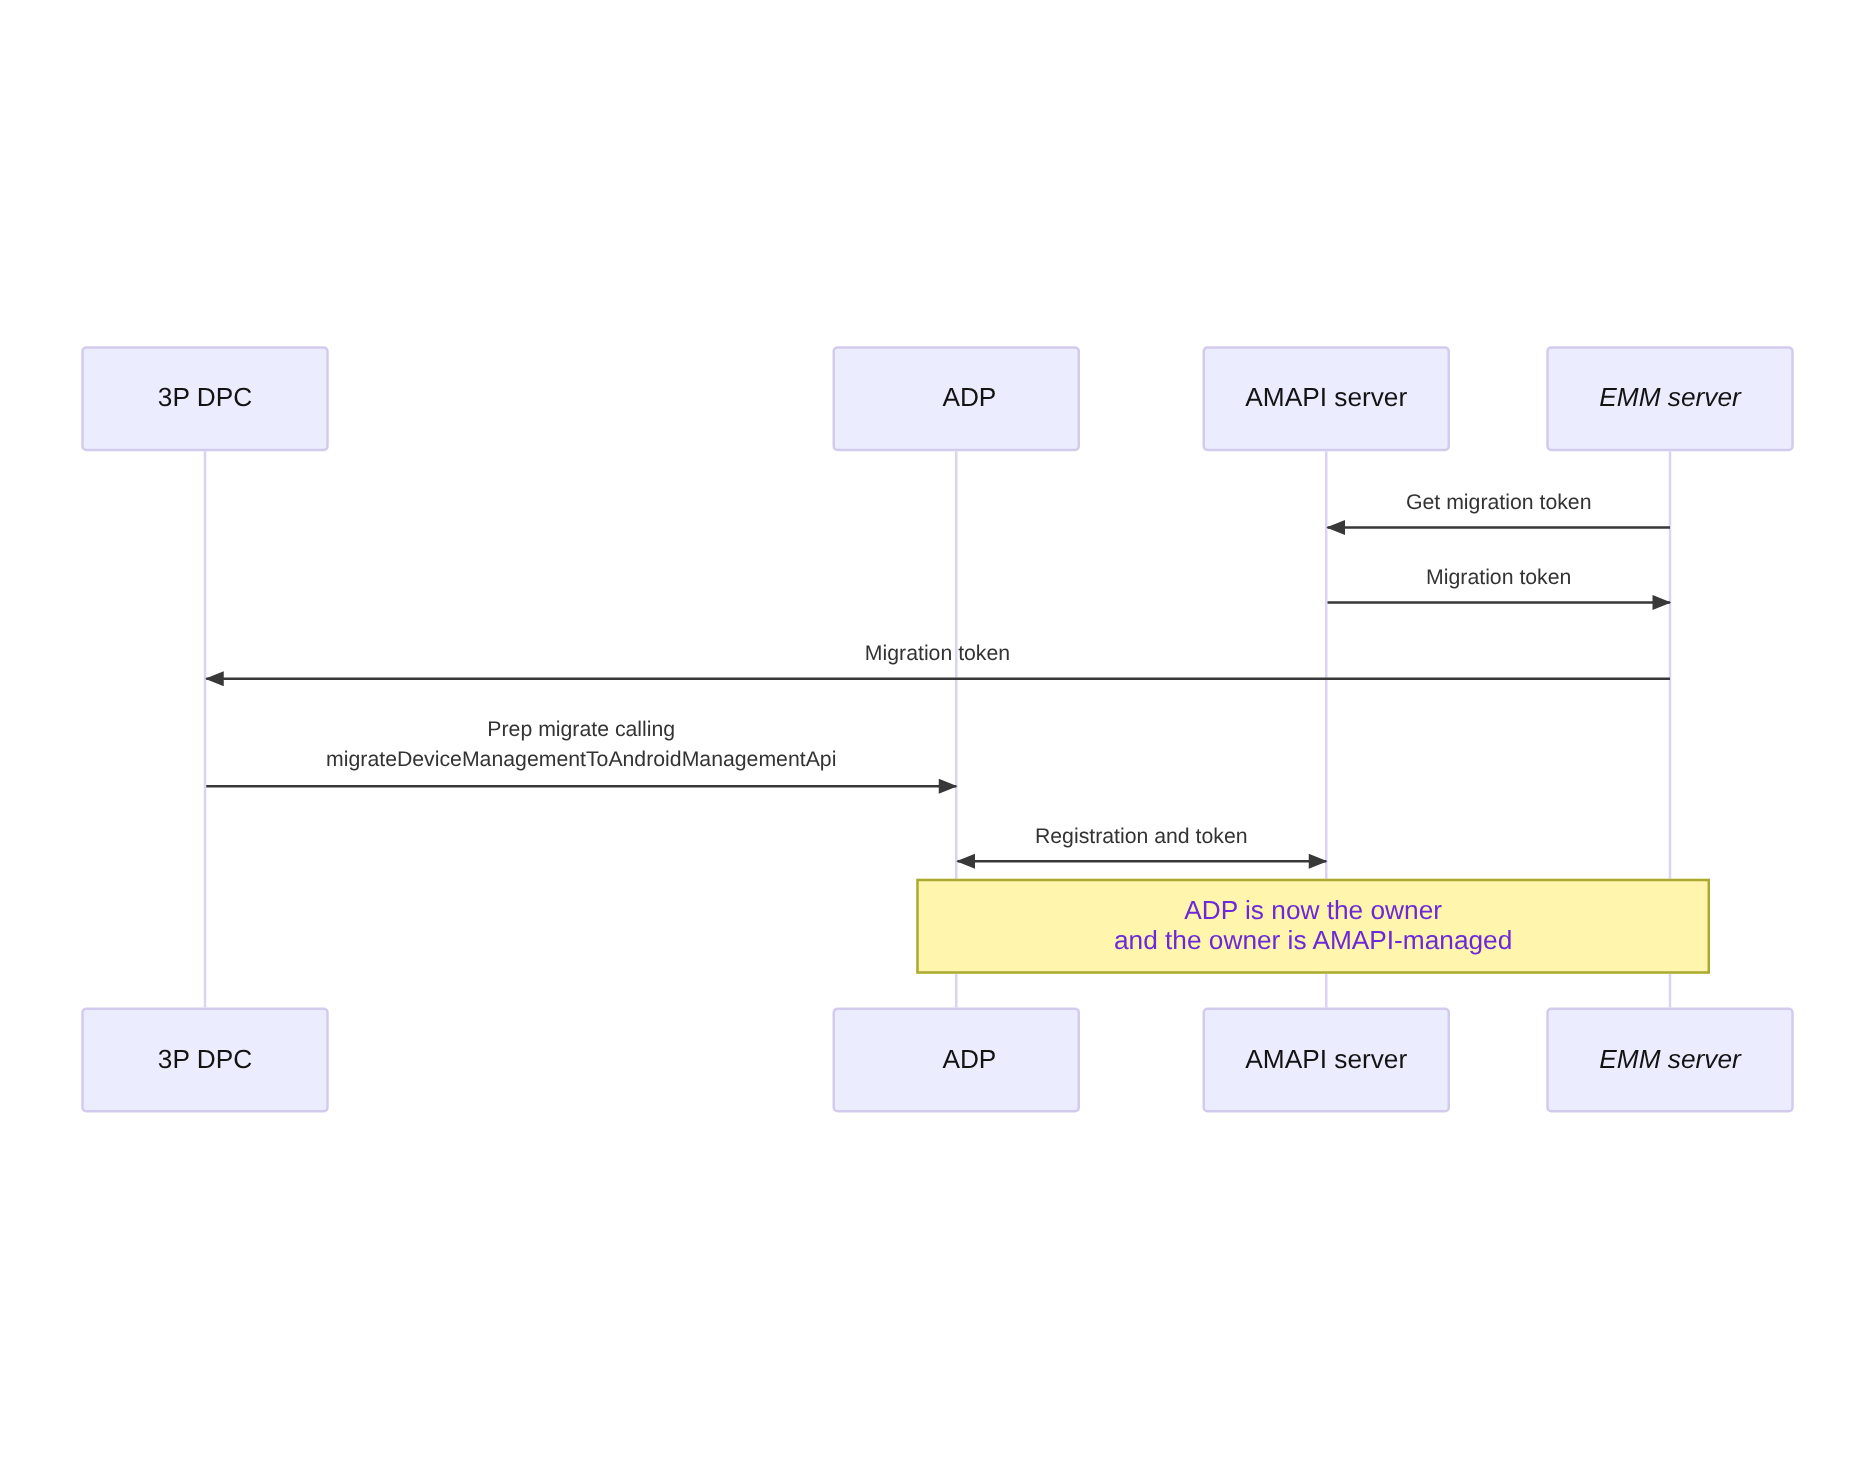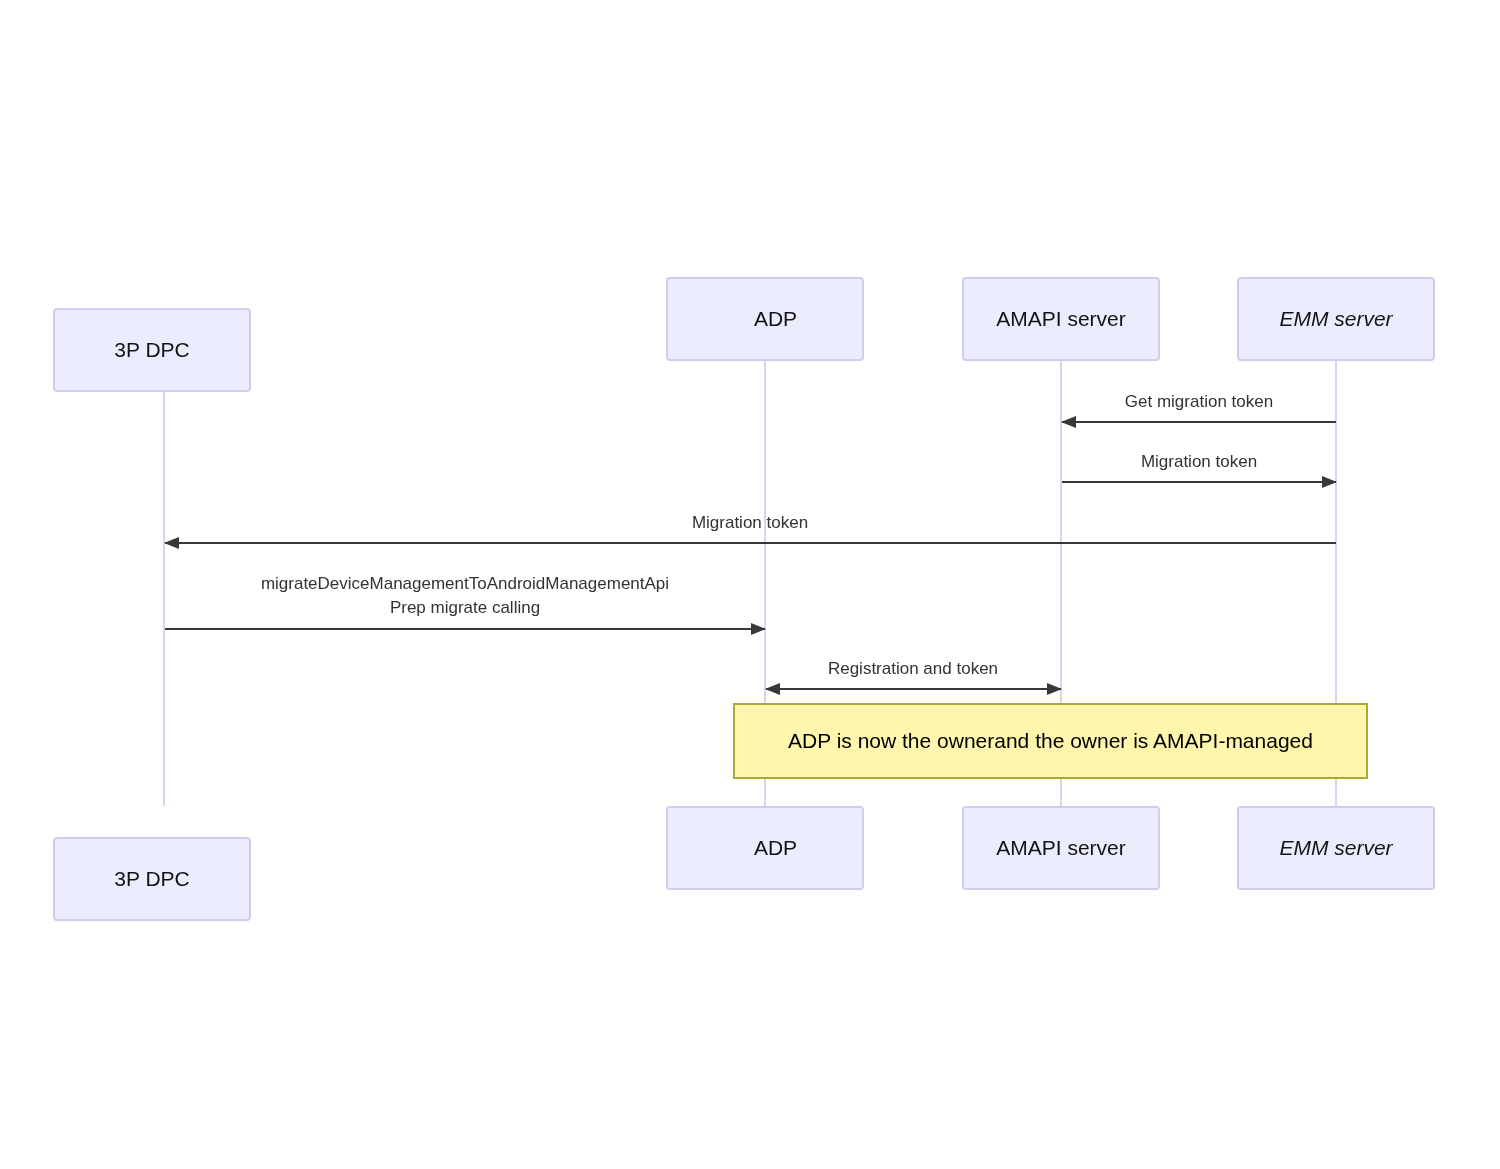--- a/index.html
+++ b/index.html
@@ -26,21 +26,21 @@
     width:198px;height:84px;
     background:var(--actor-fill);
     border:2px solid var(--actor-border);
     border-radius:4px;
     display:flex;align-items:center;justify-content:center;
     font-size:21px;color:var(--actor-text);
     z-index:3;
   }
   .row-top .actor{top:277px;}
   .row-bottom .actor{top:806px;}
-  .a-dpc{left:53px;margin-top:31px;}
+  .a-dpc{left:65px;}
   .a-adp{left:666px;padding-left:21px;}
   .a-amapi{left:962px;}
   .a-emm{left:1237px;font-style:italic;}
   .lifeline{
     position:absolute;
     top:361px;height:445px;width:2px;
     background:var(--lifeline);
     z-index:1;
   }
   .l-dpc{left:163px;}
@@ -72,22 +72,22 @@
   .m3-line{left:165px;top:542px;width:1171px;}
   .m4-label{left:215px;top:572px;width:500px;}
   .m4-line{left:165px;top:628px;width:600px;}
   .m5-label{left:763px;top:657px;width:300px;}
   .m5-line{left:766px;top:688px;width:295px;}
   .note{
     position:absolute;
     left:733px;top:703px;width:635px;height:76px;
     background:var(--note-fill);
     border:2px solid var(--note-border);
-    display:flex;flex-direction:row;align-items:center;justify-content:center;
-    font-size:21px;line-height:24px;color:#000000;
+    display:flex;flex-direction:column;align-items:center;justify-content:center;
+    font-size:21px;line-height:24px;color:#6d28d9;
     text-align:center;
     z-index:4;
   }
 </style>
 </head>
 <body>
 
 <div class="canvas">
 
   <div class="lifeline l-dpc"></div>
@@ -111,22 +111,22 @@
   <div class="msg-line m2-line">
     <span class="ah right"></span>
   </div>
 
   <div class="msg-label m3-label">Migration token</div>
   <div class="msg-line m3-line">
     <span class="ah left"></span>
   </div>
 
   <div class="msg-label m4-label">
+    <div>Prep migrate calling</div>
     <div>migrateDeviceManagementToAndroidManagementApi</div>
-    <div>Prep migrate calling</div>
   </div>
   <div class="msg-line m4-line">
     <span class="ah right"></span>
   </div>
 
   <div class="msg-label m5-label">Registration and token</div>
   <div class="msg-line m5-line">
     <span class="ah left"></span>
     <span class="ah right"></span>
   </div>

